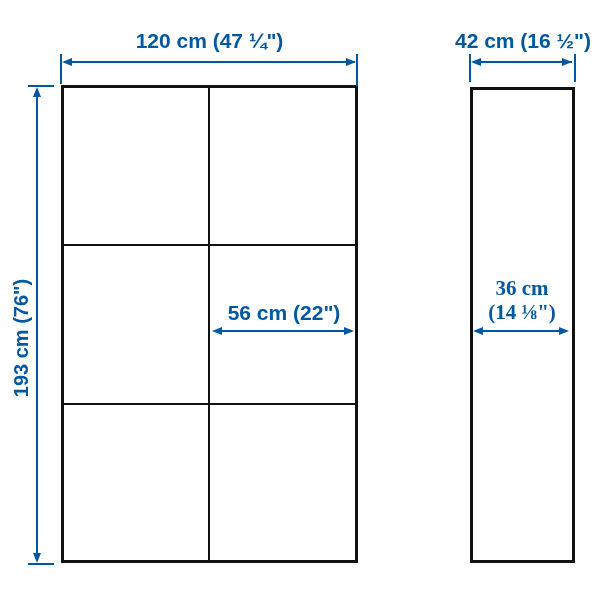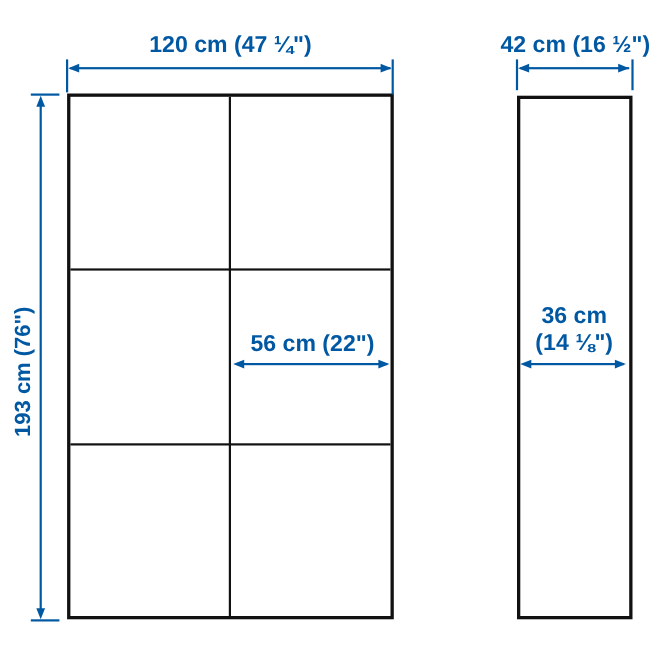--- a/index.html
+++ b/index.html
@@ -47,21 +47,21 @@
     color: var(--accent);
     font-weight: 700;
     font-size: 21px;
     line-height: 25px;
     text-align: center;
     white-space: nowrap;
   }
   .label-top-width  { left: 61px;  top: 28px; width: 297px; }
   .label-top-depth  { left: 448px; top: 28px; width: 150px; }
   .label-inner-width { left: 212px; top: 302px; width: 144px; line-height: 22px; }
-  .label-inner-depth { left: 447px; top: 276px; width: 150px; line-height: 24px; white-space: normal; }
+  .label-inner-depth { left: 447px; top: 276px; width: 150px; line-height: 24px; white-space: normal; font-family: Liberation Serif, serif; }
   .label-height {
     left: -89px; top: 323px; width: 220px; height: 30px;
     transform: rotate(-90deg);
     font-size: 20px;
     line-height: 30px;
   }
   
   .w-ext-l { left: 60px;  top: 54px; height: 30px; }
   .w-ext-r { left: 356px; top: 54px; height: 32px; }
   .w-line  { left: 64px;  top: 61px; width: 291px; height: 2px; }

